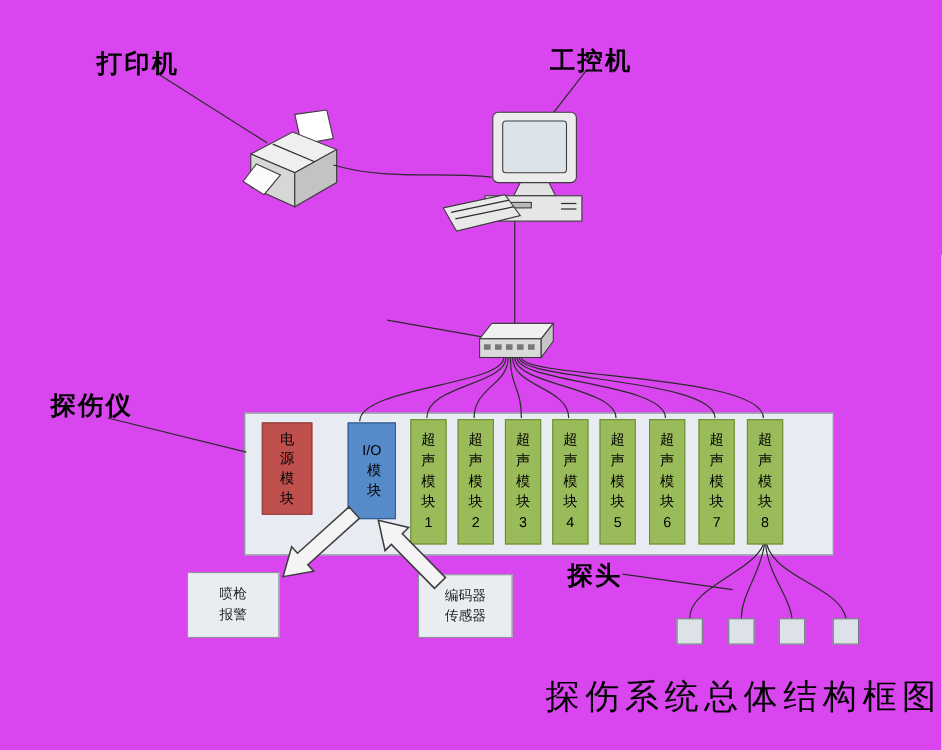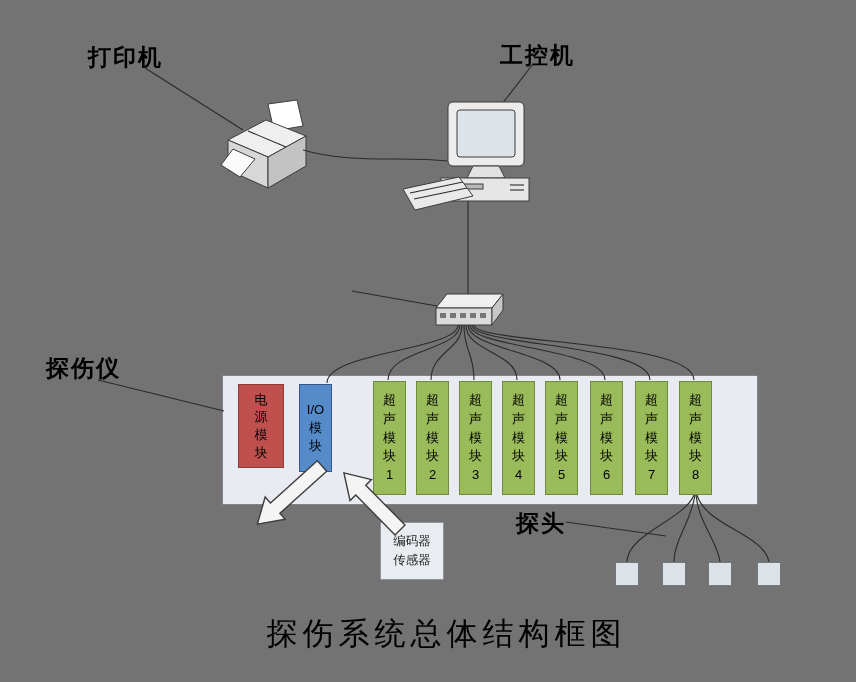--- a/index.html
+++ b/index.html
@@ -1,41 +1,41 @@
 <!DOCTYPE html>
 <html><head>
 <meta charset="utf-8">
 <style>
   * { margin:0; padding:0; box-sizing:border-box; }
   html,body { background:#fff; }
   body { width:856px; height:682px; font-family:"Liberation Sans","DejaVu Sans",sans-serif; }
-  .canvas { position:relative; width:856px; height:682px; background:#737373; overflow:hidden; }
+  .canvas { position:relative; width:856px; height:682px; background:#d946ef; overflow:hidden; }
 
   .lbl { position:absolute; font-weight:bold; font-size:23px; letter-spacing:2px; color:#000;
          z-index:6; white-space:nowrap; }
 
   .chassis { position:absolute; left:222px; top:375px; width:536px; height:130px;
              background:#e8ecf2; border:1px solid #7d848c; z-index:1; }
 
   .module { position:absolute; display:flex; align-items:center; justify-content:center;
             text-align:center; white-space:pre-line; color:#000; z-index:2; }
   .module.power { left:15px; top:8px;  width:46px; height:84px;  background:#c0504d; border:1px solid #8e3a38; font-size:13px; line-height:1.35; }
-  .module.io    { left:76px; top:8px;  width:33px; height:88px;  background:#558bc8; border:1px solid #33588a; font-size:13px; line-height:1.4; }
+  .module.io    { left:93px; top:8px;  width:44px; height:88px;  background:#558bc8; border:1px solid #33588a; font-size:13px; line-height:1.4;text-align:right; }
   .module.us    { top:5px; width:33px; height:114px; background:#9abb59; border:1px solid #6e8c39; font-size:13px; line-height:1.45; }
 
   .pbox { position:absolute; display:flex; align-items:center; justify-content:center;
           text-align:center; white-space:pre-line; background:#e9edf2; border:1px solid #8d949c;
           font-size:12.5px; line-height:1.5; color:#222; z-index:1; }
   .pbox.spray   { left:170px; top:520px; width:84px; height:60px; }
-  .pbox.encoder { left:380px; top:522px; width:64px; height:58px; }
+  .pbox.encoder { left:380px; top:522px; width:86px; height:58px; }
 
   .probe-square { position:absolute; top:562px; width:24px; height:24px;
                   background:#dde2e8; border:1px solid #6f7780; z-index:1; }
 
-  .title { position:absolute; left:0; right:0; top:613px; text-align:center;
+  .title { position:absolute; left:0; right:0; top:613px; text-align:right;
            font-size:31px; letter-spacing:5px; color:#000; z-index:6;margin-left:37px; }
 
   svg.overlay { position:absolute; left:0; top:0; z-index:5; pointer-events:none; }
   svg .ln    { stroke:#2b2b2b; stroke-width:1.1; fill:none; }
   svg .shape { stroke:#3d3d3d; stroke-width:1; }
   svg .arrow { fill:#f4f4f4; stroke:#3d3d3d; stroke-width:1.4; }
 </style>
 </head>
 <body>
 
@@ -89,20 +89,22 @@
 模
 块
 7</div>
     <div class="module us" style="left:456px">超
 声
 模
 块
 8</div>
   </div>
 
+  <div class="pbox spray">喷枪
+报警</div>
   <div class="pbox encoder">编码器
 传感器</div>
 
   <div class="probe-square" style="left:615px"></div>
   <div class="probe-square" style="left:662px"></div>
   <div class="probe-square" style="left:708px"></div>
   <div class="probe-square" style="left:757px"></div>
 
   <div class="title">探伤系统总体结构框图</div>
 

